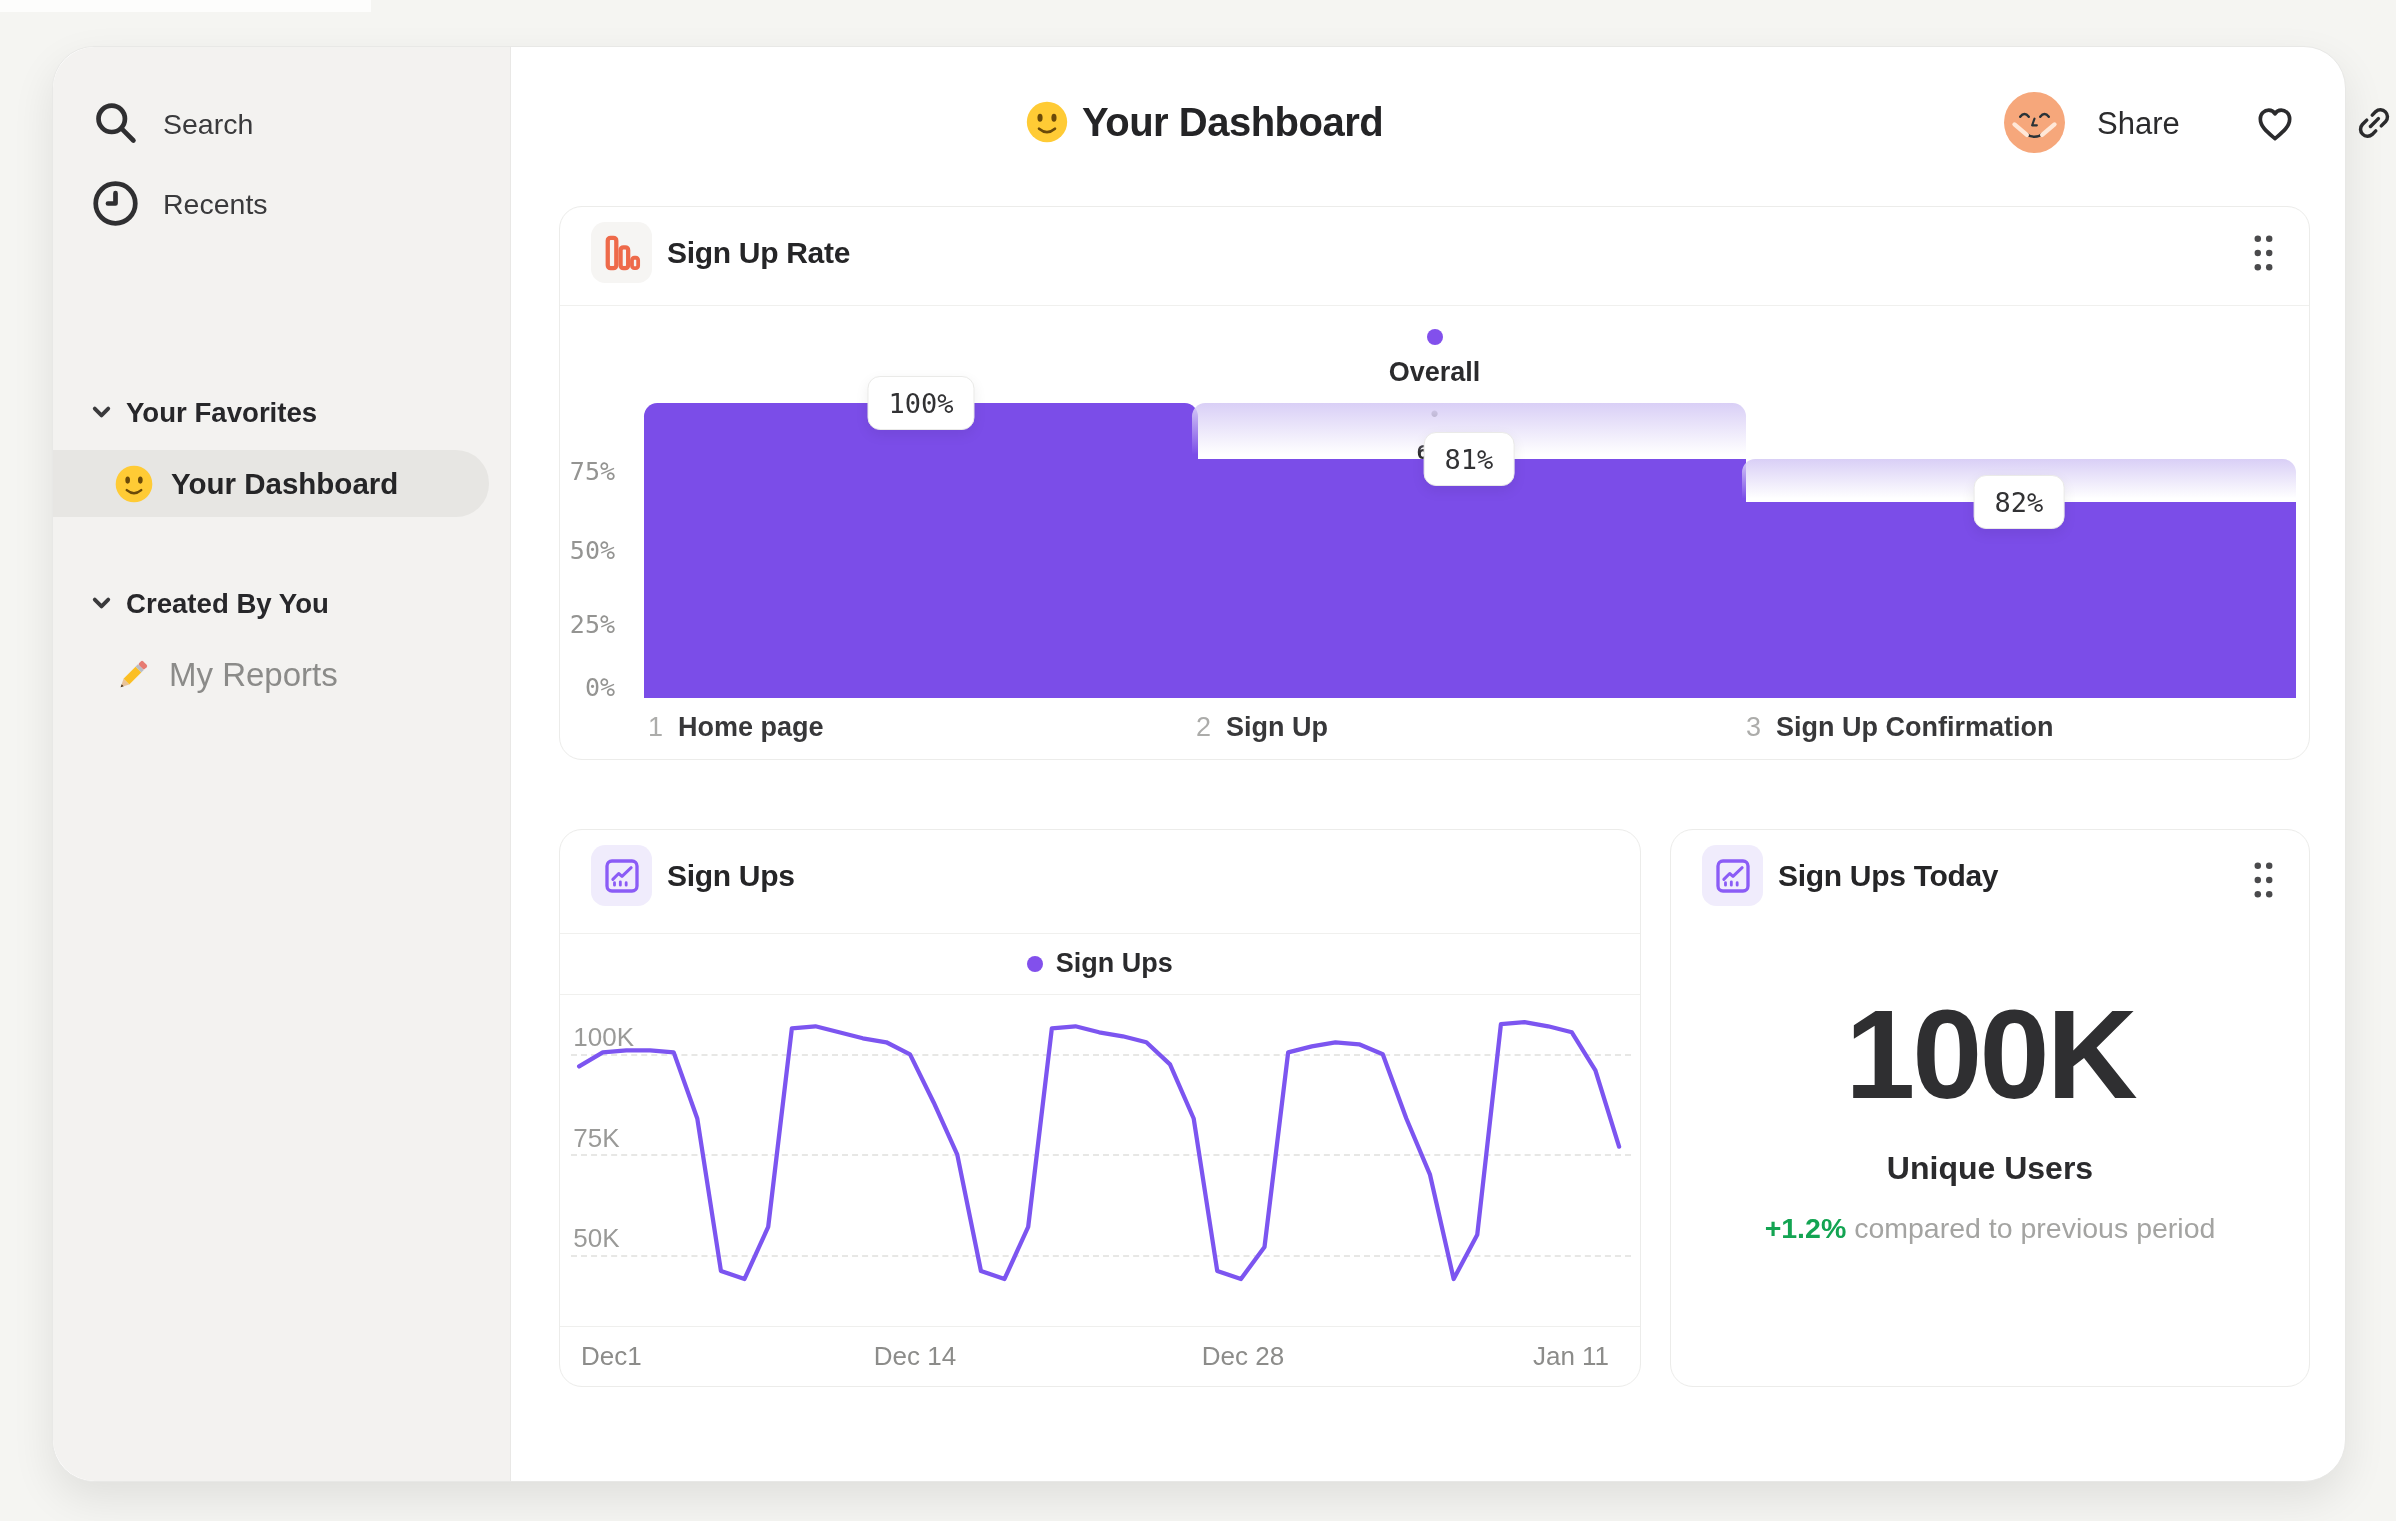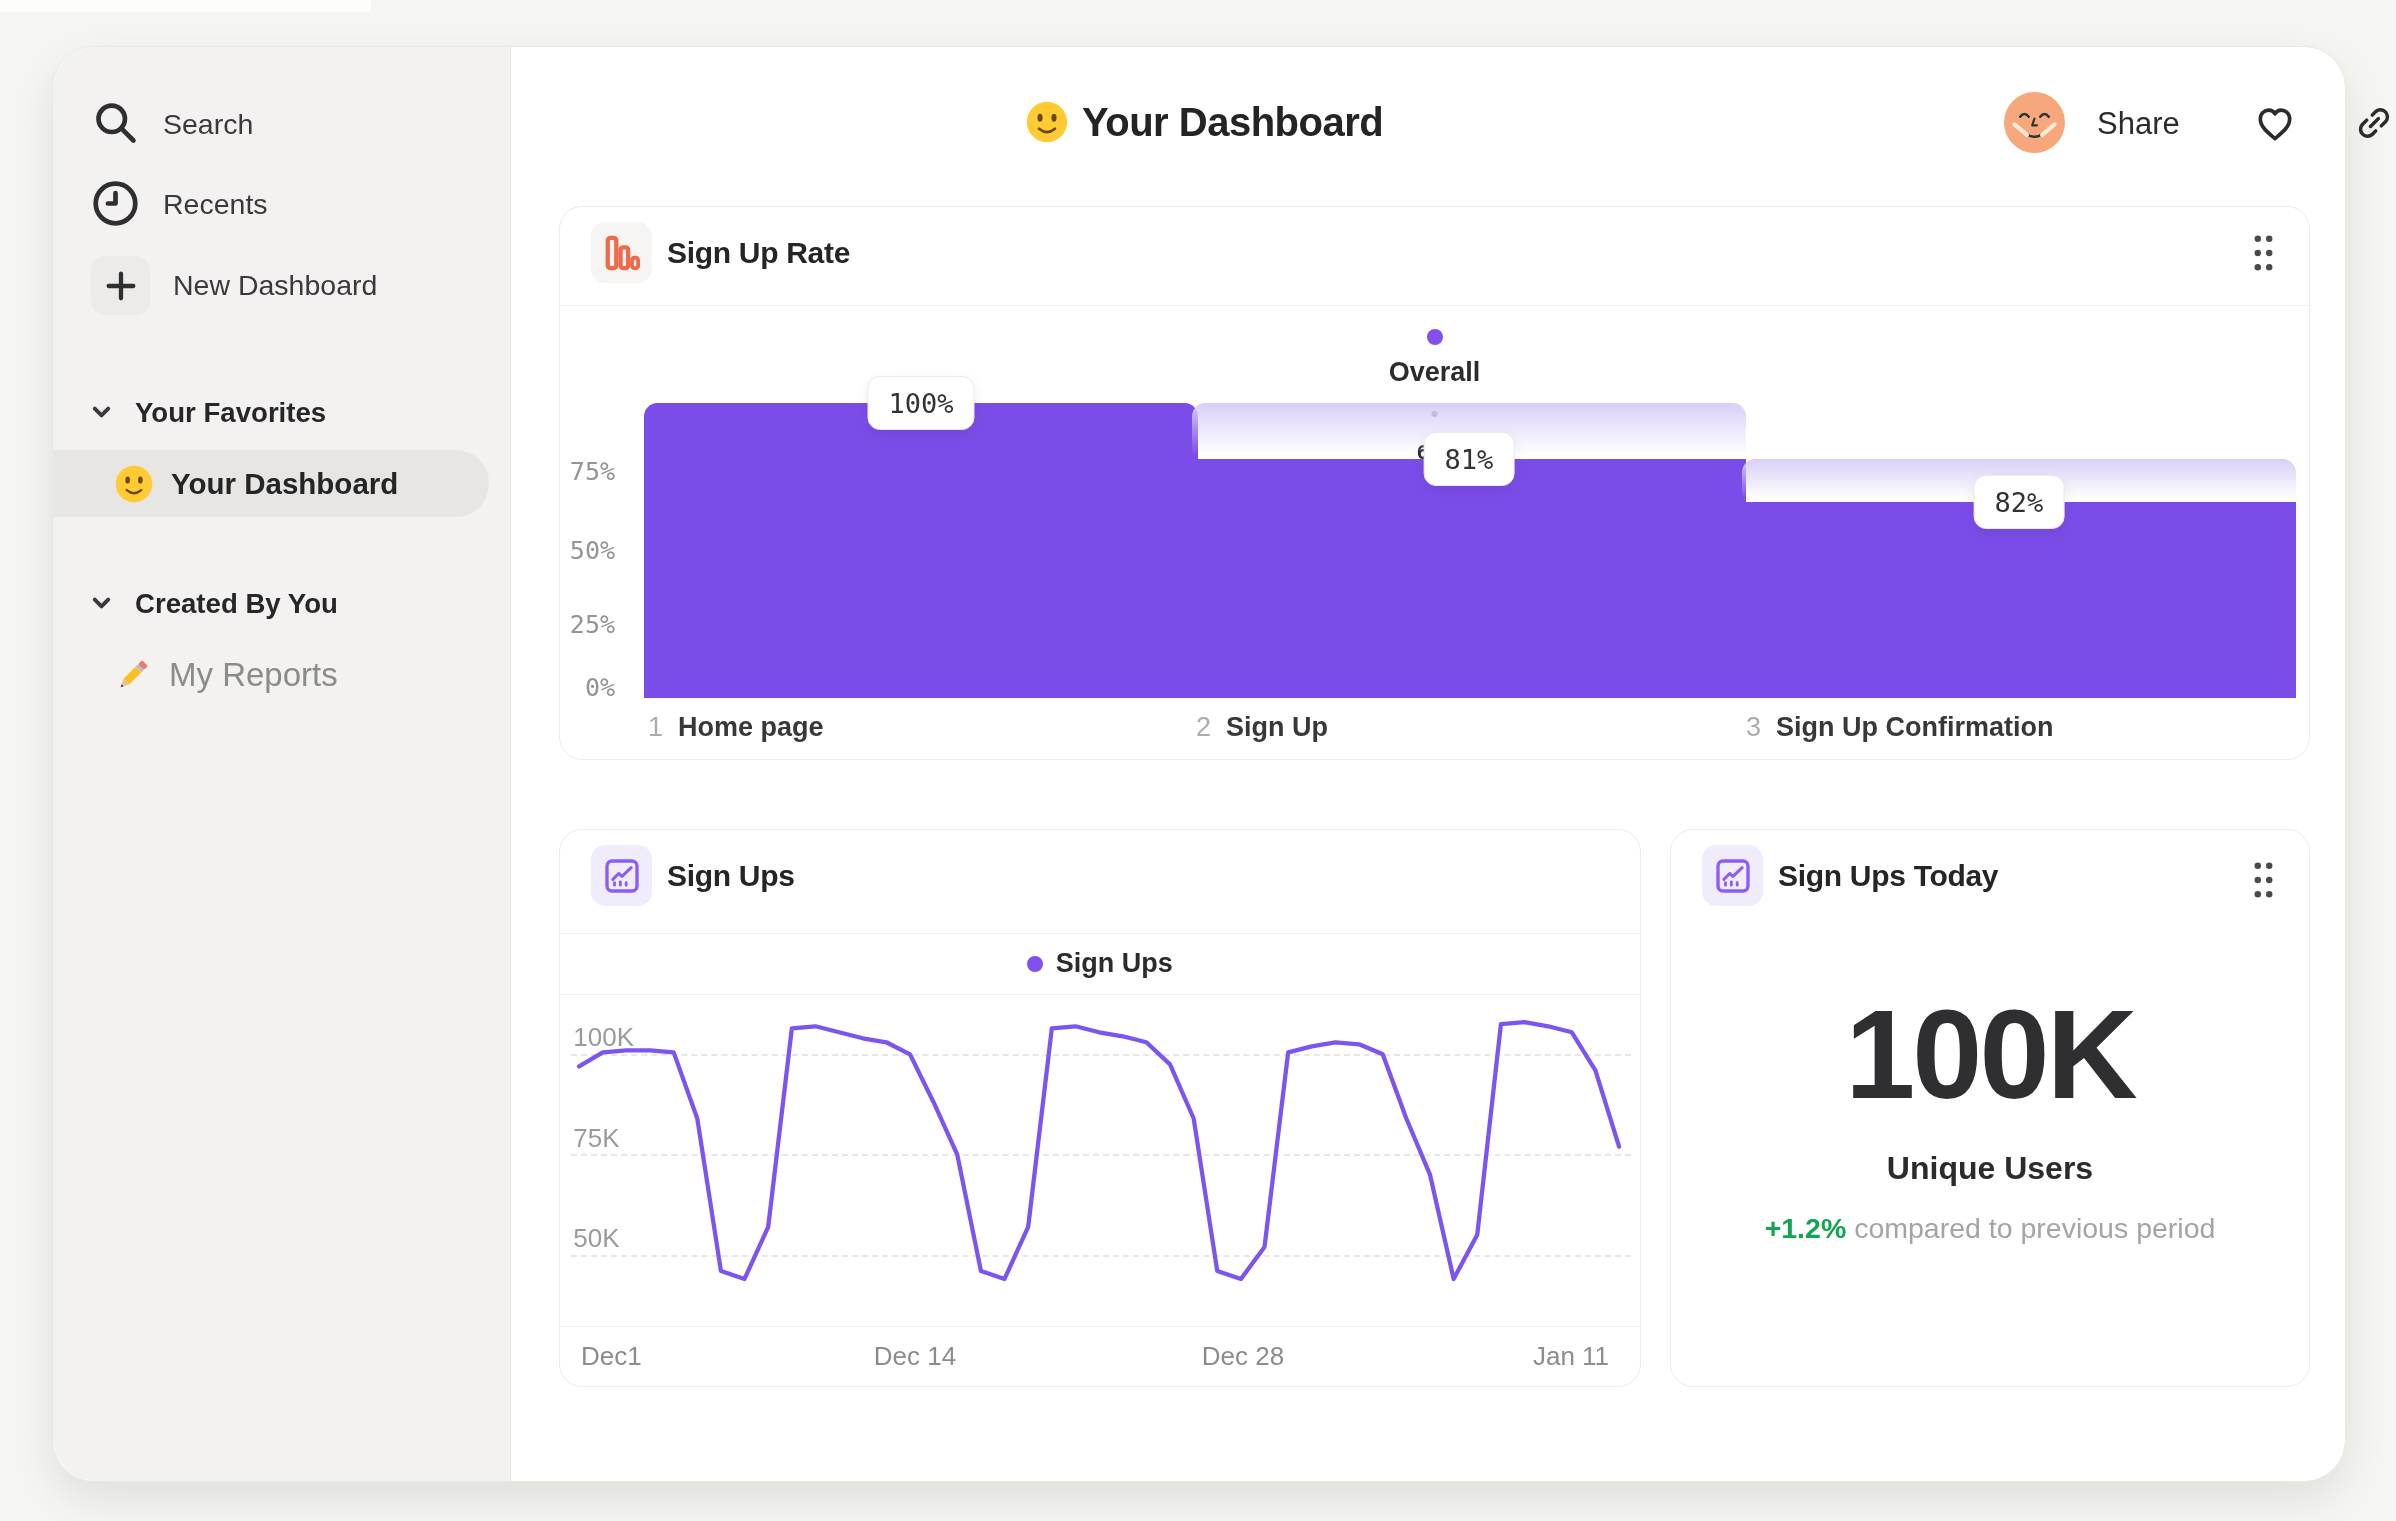--- a/index.html
+++ b/index.html
@@ -22,21 +22,21 @@
 
   
   .sidebar {
     position:absolute; left:0; top:0; width:458px; height:100%;
     background:#F3F2F0; border-right:1px solid #E9E8E6;
     border-radius:42px 0 0 42px;
   }
   .side-item { position:absolute; display:flex; align-items:center; gap:23px; height:61px; cursor:pointer; }
   .side-item .lbl { font-size:28.5px; font-weight:500; color:#3A3A3C; }
   .icon-box { width:59px; height:59px; border-radius:13.3px; background:#ECEBE8; display:flex; align-items:center; justify-content:center; }
-  .section-head { position:absolute; display:flex; align-items:center; gap:21px; height:48px; cursor:pointer; }
+  .section-head { position:absolute; display:flex; align-items:center; gap:12px; height:48px; cursor:pointer; }
   .section-head .lbl { font-size:27.6px; font-weight:700; color:#27272A; }
   .pill {
     position:absolute; left:0; top:403px; width:436px; height:67px;
     background:#E7E6E3; border-radius:0 33px 33px 0;
     display:flex; align-items:center; cursor:pointer;
   }
   .pill .lbl { font-size:29.5px; font-weight:600; color:#252527; margin-left:17px; }
   .reports { position:absolute; left:59px; top:595px; display:flex; align-items:center; height:65px; cursor:pointer; }
   .reports .lbl { font-size:33px; font-weight:500; color:#8B8B89; margin-left:15px; }
 
@@ -116,28 +116,20 @@
     <div class="side-item" style="left:38px; top:127px;">
       <span>
         <svg width="49" height="49" viewBox="0 0 52 52" fill="none">
             <circle cx="26" cy="26" r="21" stroke="#2F2F31" stroke-width="5"></circle>
             <path d="M26 15v11h-8" stroke="#2F2F31" stroke-width="5" stroke-linecap="round" stroke-linejoin="round"></path>
           </svg>
       </span>
       <span class="lbl">Recents</span>
     </div>
 
-    <div class="side-item" style="left:38px; top:208px;">
-      <span class="icon-box">
-        <svg width="38" height="38" viewBox="0 0 40 40" fill="none">
-            <path d="M20 7v26M7 20h26" stroke="#2F2F31" stroke-width="4.5" stroke-linecap="round"></path>
-          </svg>
-      </span>
-      <span class="lbl">New Dashboard</span>
-    </div>
 
     <div class="section-head" style="left:36px; top:342px;">
       <span>
         <svg width="25" height="25" viewBox="0 0 26 26" fill="none">
             <path d="M6 10l7 7 7-7" stroke="#3A3A3C" stroke-width="4" stroke-linecap="round" stroke-linejoin="round"></path>
           </svg>
       </span>
       <span class="lbl">Your Favorites</span>
     </div>
 

